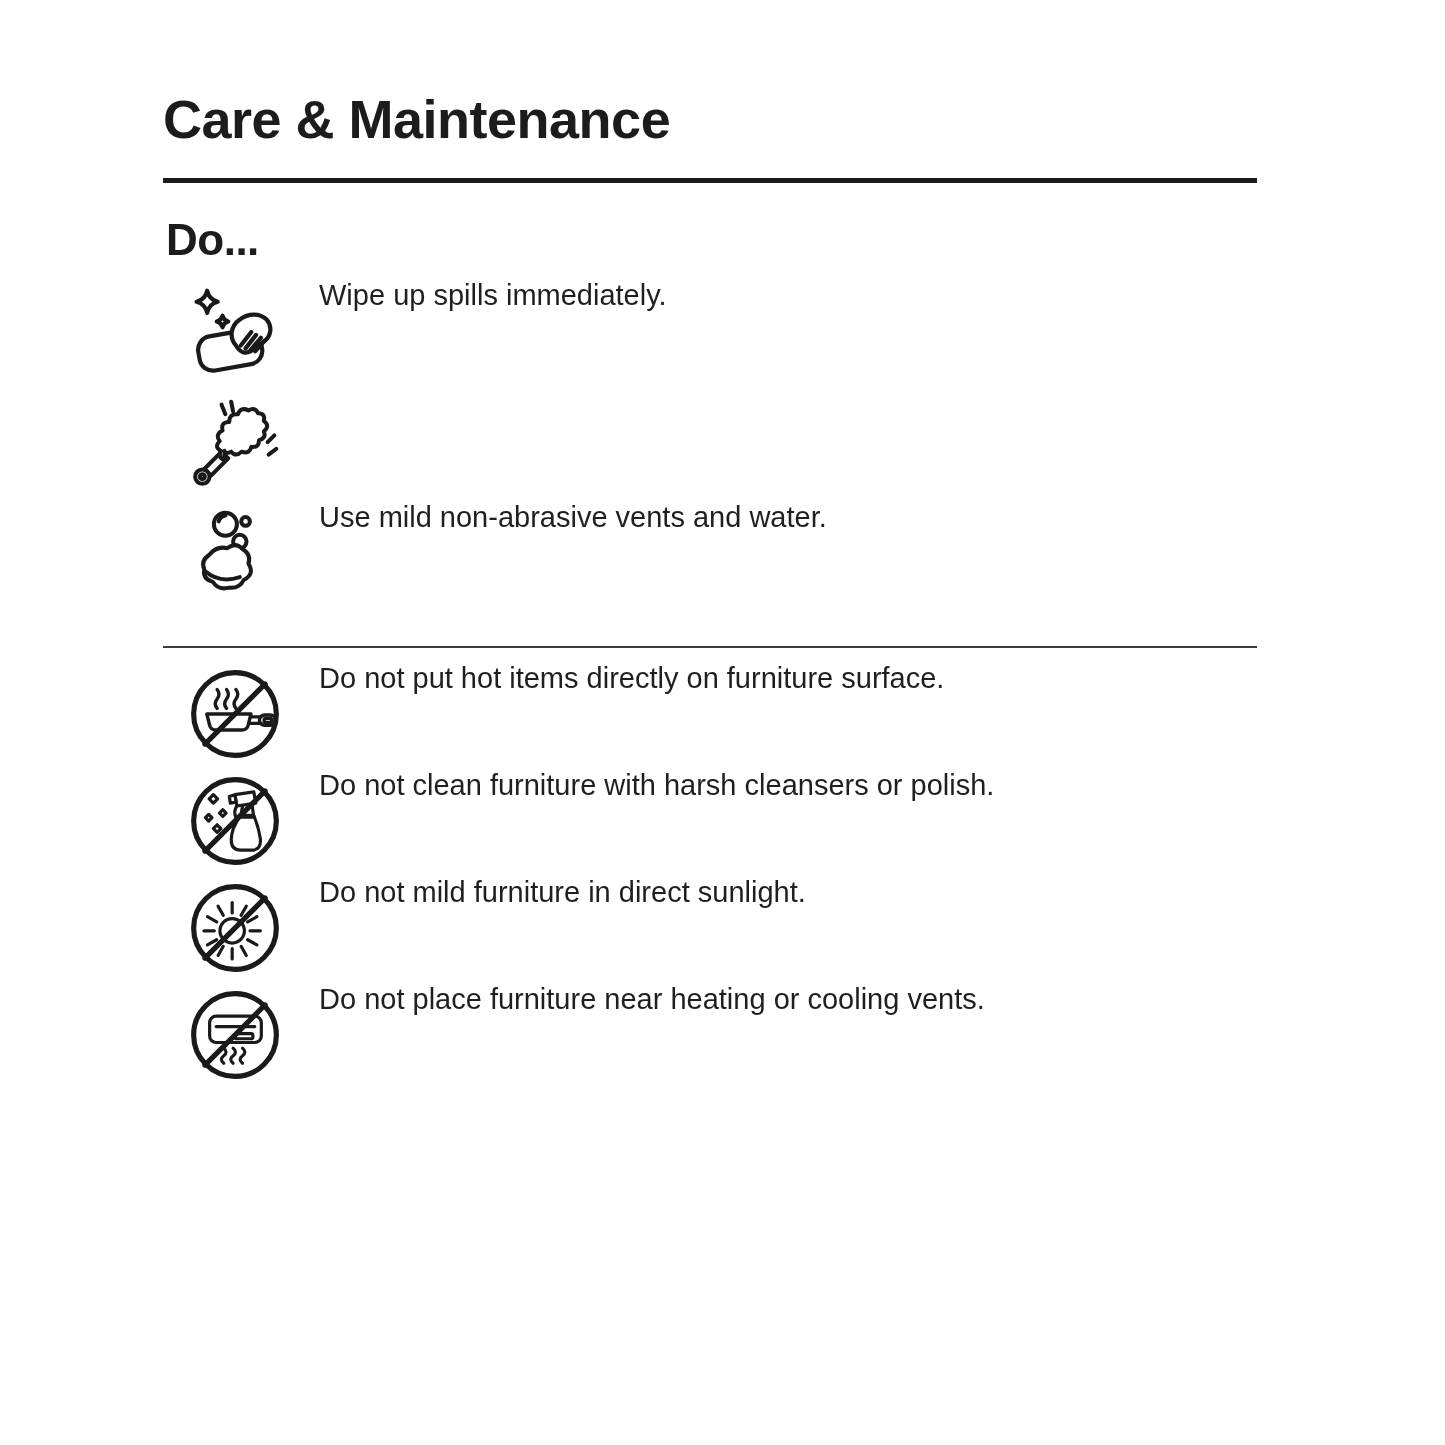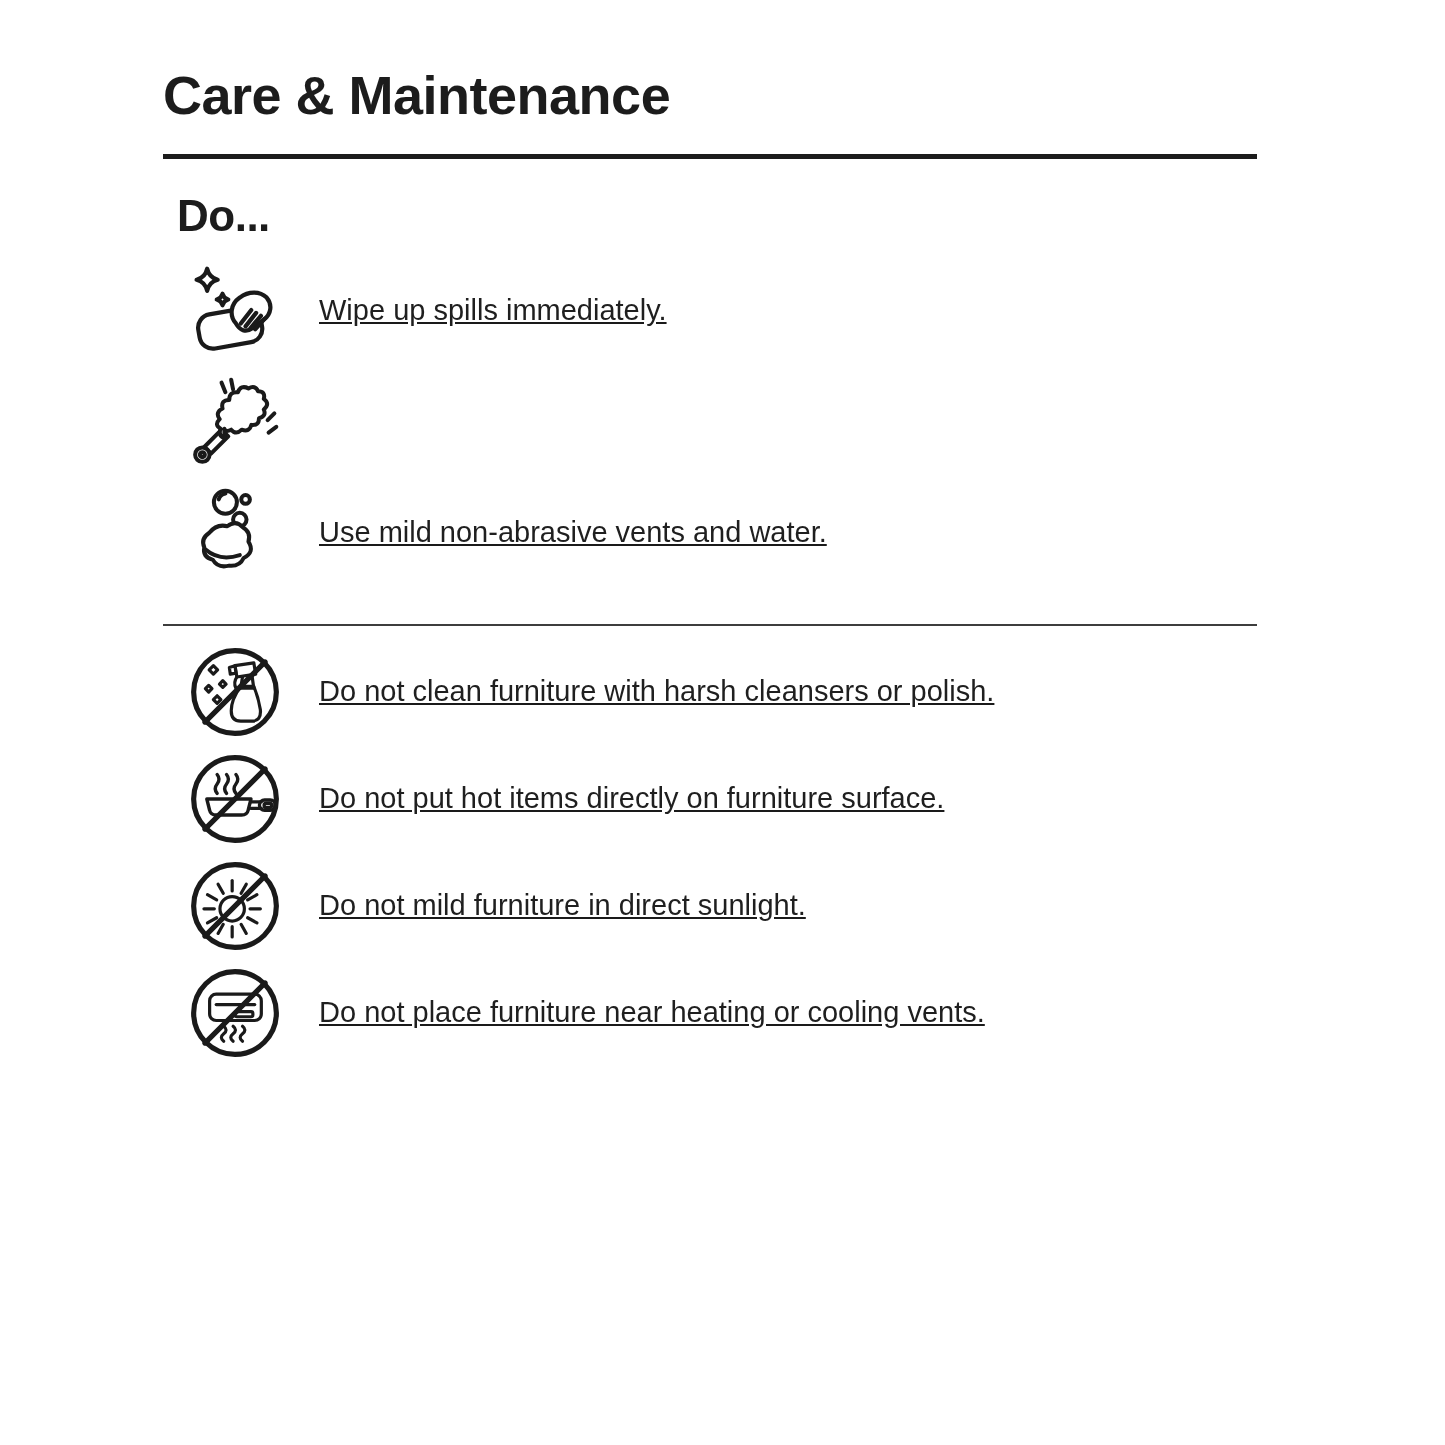--- a/index.html
+++ b/index.html
@@ -2,31 +2,31 @@
 <html><head>
 <meta charset="utf-8">
 <style>
   html,body{margin:0;padding:0;background:#ffffff;}
   body{
     width:1445px;height:1445px;position:relative;overflow:hidden;
     font-family:"Liberation Sans","DejaVu Sans",sans-serif;color:#1a1a1a;
   }
   .page{margin:0 auto 0 163px;width:1094px;}
   .page-title{
-    margin:0;padding-top:64px;font-size:54px;font-weight:bold;
+    margin:0;padding-top:88px;font-size:54px;font-weight:bold;
     letter-spacing:-0.5px;color:#1c1c1c;
   }
   .title-rule{height:5px;background:#1c1c1c;margin-top:28px;}
   .section-heading{
-    margin:14px;font-size:44px;font-weight:bold;color:#1c1c1c;letter-spacing:-0.5px;
+    margin:3px;font-size:44px;font-weight:bold;color:#1c1c1c;letter-spacing:-0.5px;
   }
   .section-heading.do{margin-top:32px;}
   .section-heading.dont{margin-top:32px;}
   .rows{margin-top:12px;}
-  .row{display:flex;align-items:center;text-decoration:underline;}
+  .row{display:flex;}
   .row.do-row{height:111px;}
   .row.dont-row{height:107px;}
   .icon-cell{
     width:104px;flex:none;margin-left:20px;margin-right:32px;
     display:flex;justify-content:center;align-items:center;
   }
   .row p{margin:0;font-size:29px;line-height:1.25;color:#1f1f1f;}
   .section-rule{height:2px;background:#3d3d3d;margin-top:36px;}
   svg{display:block;}
 </style>
@@ -91,60 +91,60 @@
   </section>
 
   <div class="section-rule"></div>
 
   <section>
     <div class="rows">
 
       <div class="row dont-row">
         <span class="icon-cell">
           <svg viewBox="0 0 100 100" width="94" height="94" fill="none" stroke="#1a1a1a" stroke-linecap="round" stroke-linejoin="round">
+            <g stroke-width="3.6">
+              <path d="M31 44 q-4 -5 0 -10 q4 -5 0 -10"></path>
+              <path d="M41 44 q-4 -5 0 -10 q4 -5 0 -10"></path>
+              <path d="M51 44 q-4 -5 0 -10 q4 -5 0 -10"></path>
+              <path d="M20 50 L23 62 Q24 67 30 67 L57 67 Q63 67 64 62 L67 50 Z" fill="#ffffff"></path>
+              <path d="M67 53 L78 53"></path>
+              <path d="M67 60 L78 60"></path>
+              <rect x="76" y="51" width="17" height="11" rx="5.5"></rect>
+              <rect x="81" y="54.5" width="8" height="4.5" rx="2.2"></rect>
+            </g>
+            <g stroke-width="5.5">
+              <circle cx="50" cy="50" r="44"></circle>
+              <path d="M18 82 L82 18"></path>
+            </g>
+          </svg>
+        </span>
+        <p>Do not put hot items directly on furniture surface.</p>
+      </div>
+
+      <div class="row dont-row">
+        <span class="icon-cell">
+          <svg viewBox="0 0 100 100" width="94" height="94" fill="none" stroke="#1a1a1a" stroke-linecap="round" stroke-linejoin="round">
             <g stroke-width="3.4">
               <path d="M27 22 l4.5 4.5 l-4.5 4.5 l-4.5 -4.5 z"></path>
               <path d="M37 38 l3.5 3.5 l-3.5 3.5 l-3.5 -3.5 z"></path>
               <path d="M22 43 l3.5 3.5 l-3.5 3.5 l-3.5 -3.5 z"></path>
               <path d="M31 54 l4 4 l-4 4 l-4 -4 z"></path>
               <path d="M56 44 Q46 58 46 70 Q46 81 56 81 L68 81 Q78 81 77 69 Q75 56 70 44 Z" fill="#ffffff"></path>
               <path d="M58 34 L56 46 L70 46 L68 32"></path>
               <path d="M50 22 L70 19 L72 31 L52 34 Z" fill="#ffffff"></path>
               <path d="M44 24 L50 22 L51 30 L45 31 Z" fill="#ffffff"></path>
               <path d="M52 34 Q48 40 51 46"></path>
             </g>
             <g stroke-width="5.5">
               <circle cx="50" cy="50" r="44"></circle>
               <path d="M18 82 L82 18"></path>
             </g>
           </svg>
         </span>
         <p>Do not clean furniture with harsh cleansers or polish.</p>
-      </div>
-
-      <div class="row dont-row">
-        <span class="icon-cell">
-          <svg viewBox="0 0 100 100" width="94" height="94" fill="none" stroke="#1a1a1a" stroke-linecap="round" stroke-linejoin="round">
-            <g stroke-width="3.6">
-              <path d="M31 44 q-4 -5 0 -10 q4 -5 0 -10"></path>
-              <path d="M41 44 q-4 -5 0 -10 q4 -5 0 -10"></path>
-              <path d="M51 44 q-4 -5 0 -10 q4 -5 0 -10"></path>
-              <path d="M20 50 L23 62 Q24 67 30 67 L57 67 Q63 67 64 62 L67 50 Z" fill="#ffffff"></path>
-              <path d="M67 53 L78 53"></path>
-              <path d="M67 60 L78 60"></path>
-              <rect x="76" y="51" width="17" height="11" rx="5.5"></rect>
-              <rect x="81" y="54.5" width="8" height="4.5" rx="2.2"></rect>
-            </g>
-            <g stroke-width="5.5">
-              <circle cx="50" cy="50" r="44"></circle>
-              <path d="M18 82 L82 18"></path>
-            </g>
-          </svg>
-        </span>
-        <p>Do not put hot items directly on furniture surface.</p>
       </div>
 
       <div class="row dont-row">
         <span class="icon-cell">
           <svg viewBox="0 0 100 100" width="94" height="94" fill="none" stroke="#1a1a1a" stroke-linecap="round" stroke-linejoin="round">
             <g stroke-width="3.4">
               <circle cx="47" cy="53" r="13"></circle>
               <path d="M66 53 L77 53"></path>
               <path d="M63.5 43.5 L73.3 38"></path>
               <path d="M56.5 36.5 L62 26.8"></path>

